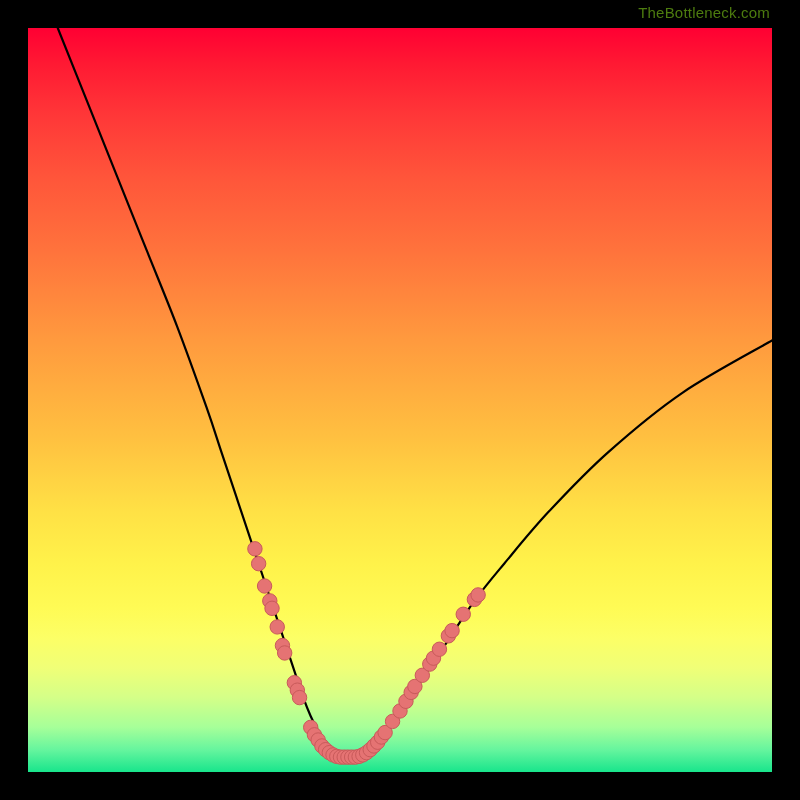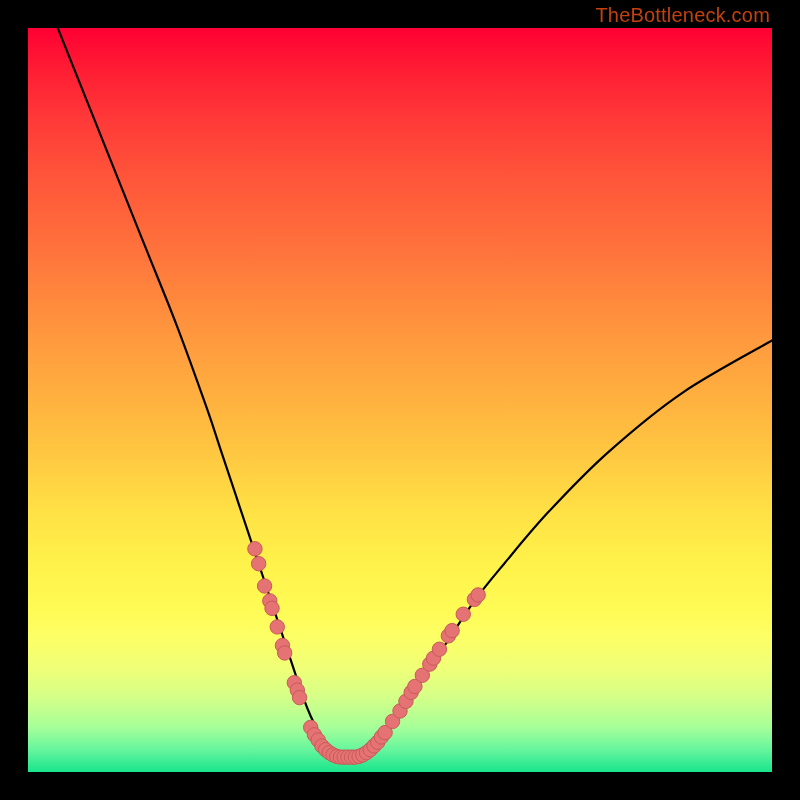--- a/index.html
+++ b/index.html
@@ -46,22 +46,22 @@
       #d4ff88 90%,
       #a6ff99 94%,
       #66f59e 97%,
       #18e58c 100%
     );
   }
   .watermark {
     position: absolute;
     top: 4px;
     right: 30px;
-    color: #c2410c;
-    font-size: 20px;
+    color: #4d7c0f;
+    font-size: 15px;
     font-weight: 500;
     letter-spacing: 0.2px;
     user-select: none;
   }
   svg.curve {
     position: absolute;
     inset: 0;
     width: 744px;
     height: 744px;
     overflow: visible;

